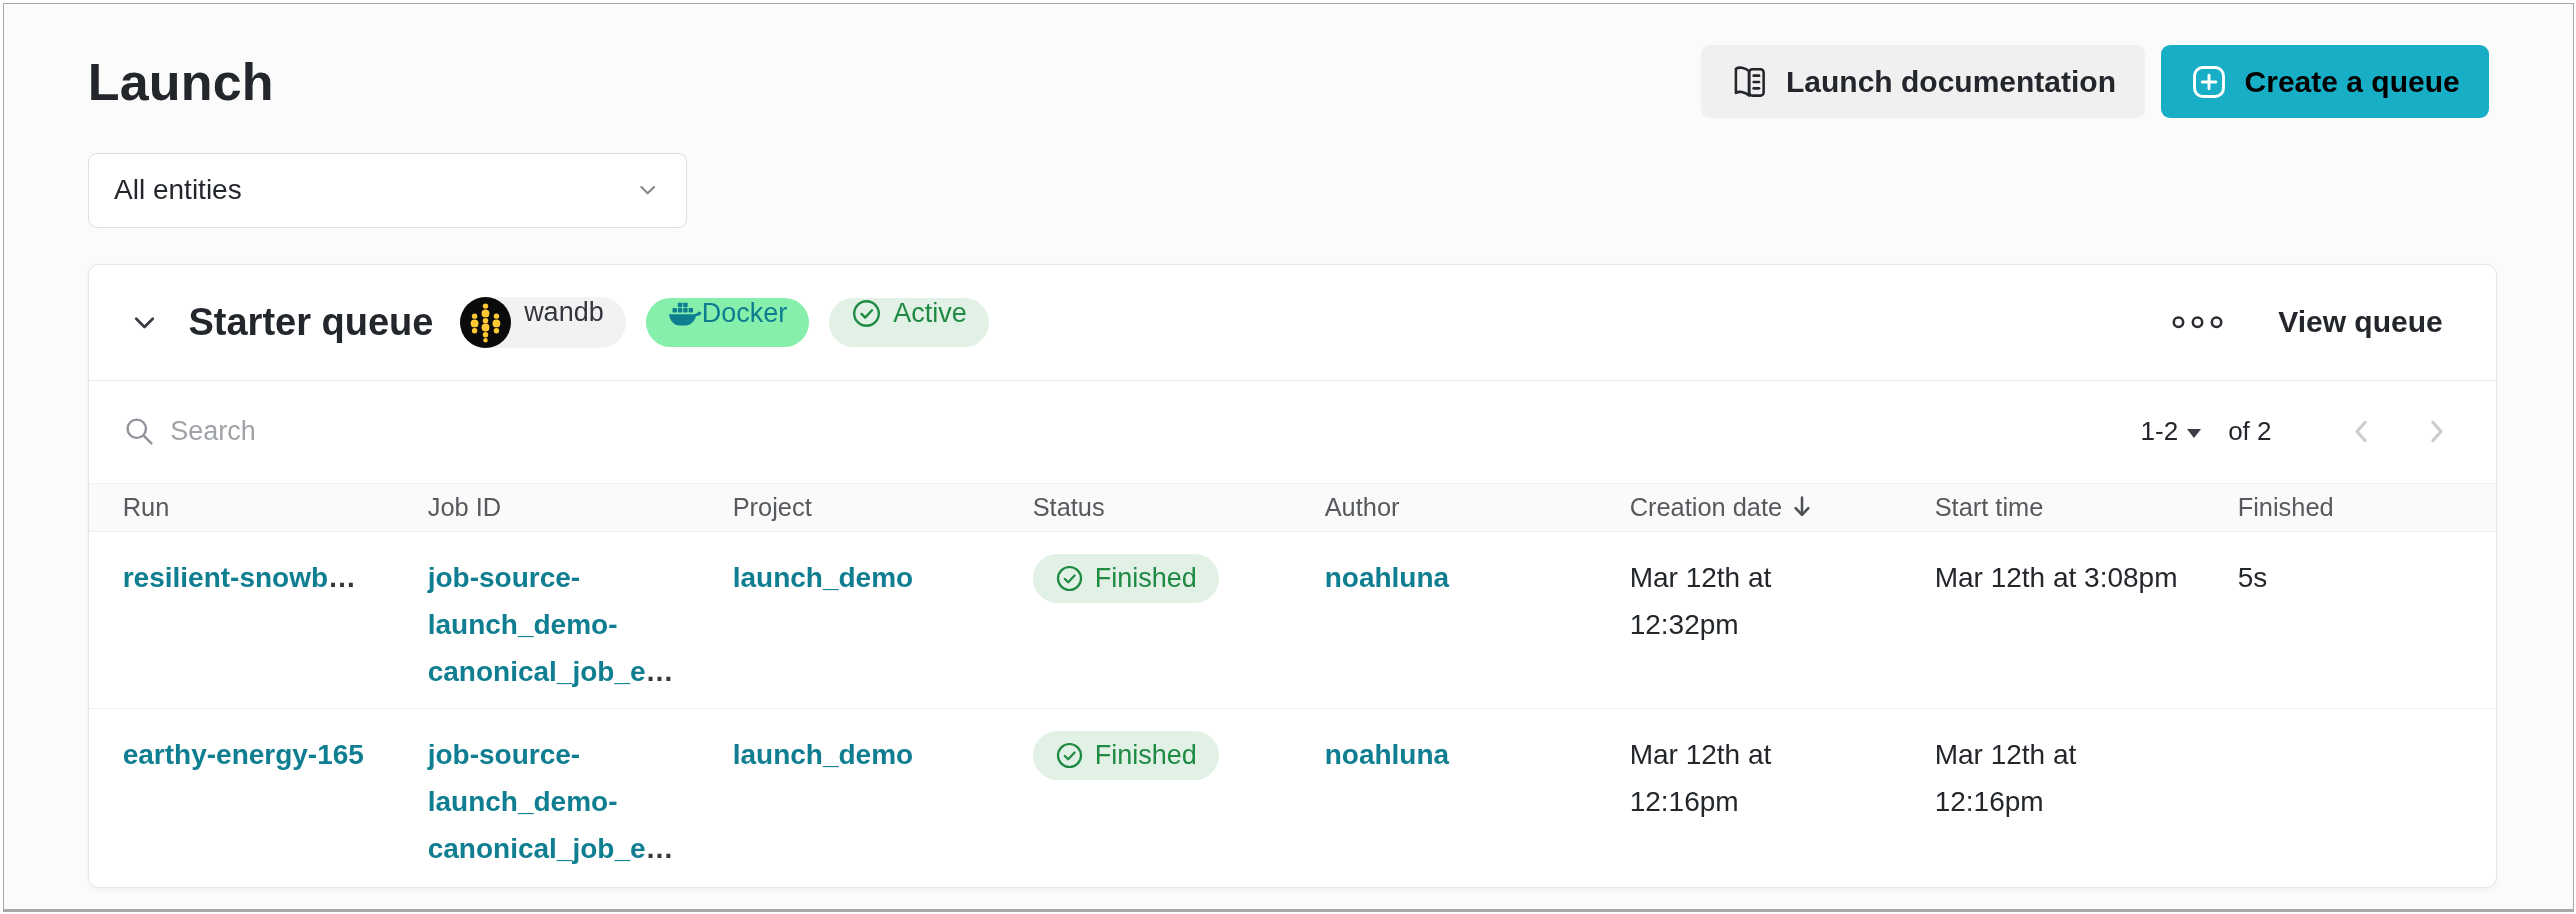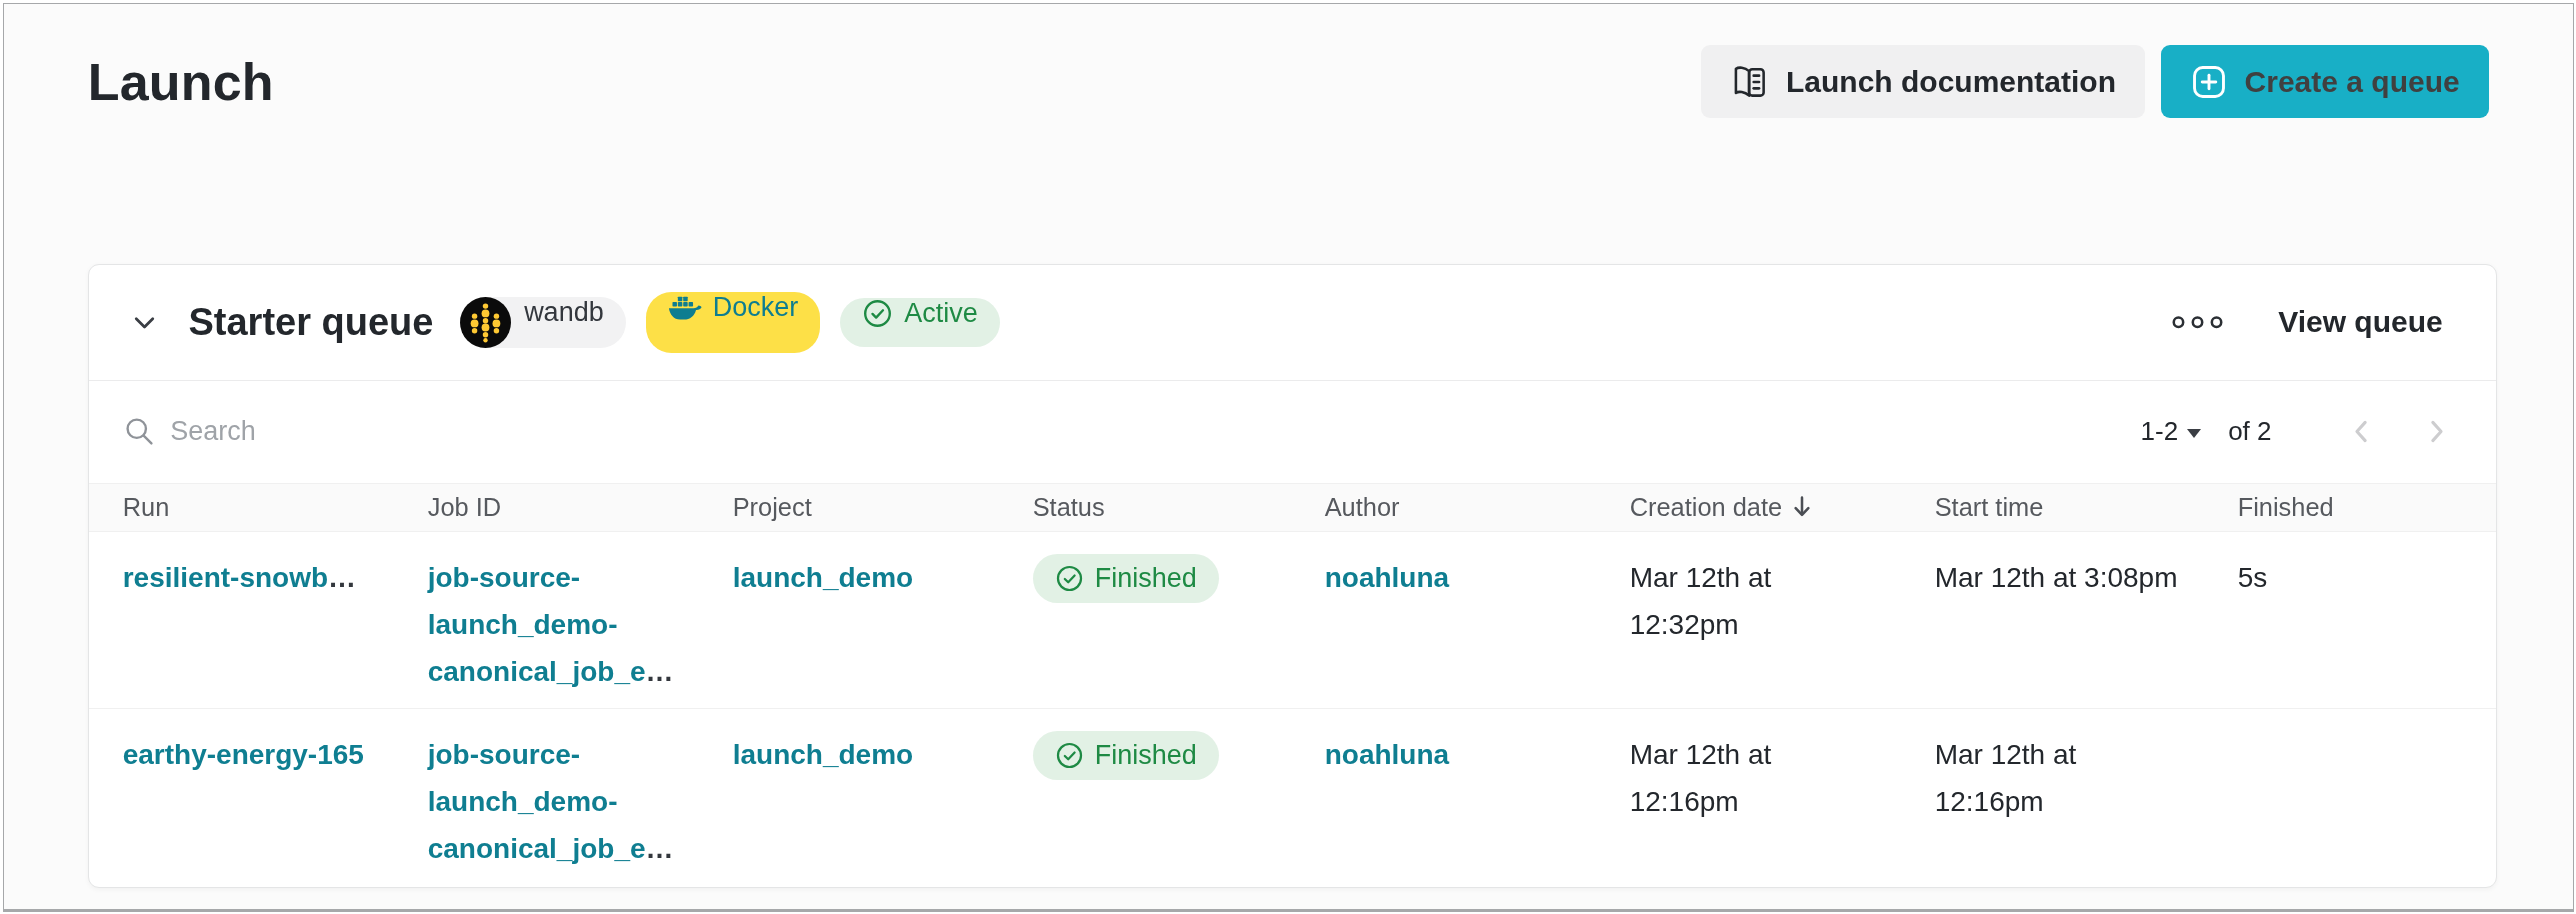--- a/index.html
+++ b/index.html
@@ -18,21 +18,21 @@
     display: flex; align-items: center; justify-content: space-between;
   }
   .page-title { font-size: 52px; font-weight: 700; color: #23272c; letter-spacing: 0.2px; }
   .actions { display: flex; gap: 16.3px; }
   .btn {
     height: 73px; border: none; border-radius: 9px; cursor: pointer;
     display: inline-flex; align-items: center; gap: 16.3px; padding: 0 29px;
     font-family: "Liberation Sans", sans-serif; font-size: 30px; font-weight: 700;
   }
   .btn-docs { background: #f0f0f1; color: #23272c; }
-  .btn-create { background: #18afc6; color: #404040; }
+  .btn-create { background: #18afc6; color: #000000; }
   .btn svg { flex: 0 0 auto; }
 
   
   .entity-select {
     position: absolute; left: 84px; top: 149px; width: 599px; height: 75px;
     background: #ffffff; border: 1.8px solid #dedfe0; border-radius: 9px;
     display: flex; align-items: center; justify-content: space-between;
     padding: 0 25.4px; font-size: 28px; color: #23272c; cursor: pointer;
   }
 
@@ -47,21 +47,21 @@
     height: 116px; flex: 0 0 auto; border-bottom: 1.8px solid #ebebec;
     display: flex; align-items: center; padding: 0 53px 0 34px;
   }
   .collapse-btn { background: none; border: none; cursor: pointer; display: flex; padding: 5.4px; }
   .queue-title { font-size: 38px; font-weight: 700; color: #23272c; margin: 0 27px 0 22px; }
 
   .badge { display: inline-flex; align-items: flex-start; border-radius: 25.4px; font-size: 27px; }
   .badge + .badge { margin-left: 20px; }
   .badge-entity { background: #f2f2f3; height: 51px; padding-right: 22px; gap: 12.7px; color: #33373d; cursor: pointer; }
   .badge-entity .logo { width: 51px; height: 51px; border-radius: 50%; display: block; }
-  .badge-docker { background: #fde047; height: 61px; padding: 0 22px; gap: 11px; color: #0e7d90; }
+  .badge-docker { background: #86efac; height: 49px; padding: 0 22px; color: #0e7d90; }
   .badge-active { background: #e2f1e5; height: 49px; padding: 0 22px; gap: 11px; color: #1e8a44; }
 
   .header-spacer { flex: 1; }
   .overflow-btn { background: none; border: none; cursor: pointer; display: flex; padding: 7.3px; }
   .view-queue { background: none; border: none; cursor: pointer; margin-left: 47px;
     font-family: "Liberation Sans", sans-serif; font-size: 30px; font-weight: 700; color: #23272c; }
 
   
   .toolbar {
     height: 102px; flex: 0 0 auto; display: flex; align-items: center;
@@ -131,20 +131,28 @@
             <rect x="5" y="5" width="32" height="32" rx="9"></rect>
             <line x1="21" y1="13.5" x2="21" y2="28.5"></line>
             <line x1="13.5" y1="21" x2="28.5" y2="21"></line>
           </svg>
         </span>
         <span>Create a queue</span>
       </button>
     </div>
   </div>
 
+  <div class="entity-select">
+    <span>All entities</span>
+    <span style="display:flex;">
+      <svg width="25.4" height="25.4" viewBox="0 0 28 28" fill="none" stroke="#85888d" stroke-width="2.4" stroke-linecap="round" stroke-linejoin="round">
+        <polyline points="7,11 14,18 21,11"></polyline>
+      </svg>
+    </span>
+  </div>
 
   <div class="card">
 
     <div class="card-header">
       <button class="collapse-btn">
         <span style="display:flex;">
           <svg width="33" height="33" viewBox="0 0 36 36" fill="none" stroke="#3a3e44" stroke-width="3" stroke-linecap="round" stroke-linejoin="round">
             <polyline points="9,14 18,23 27,14"></polyline>
           </svg>
         </span>

